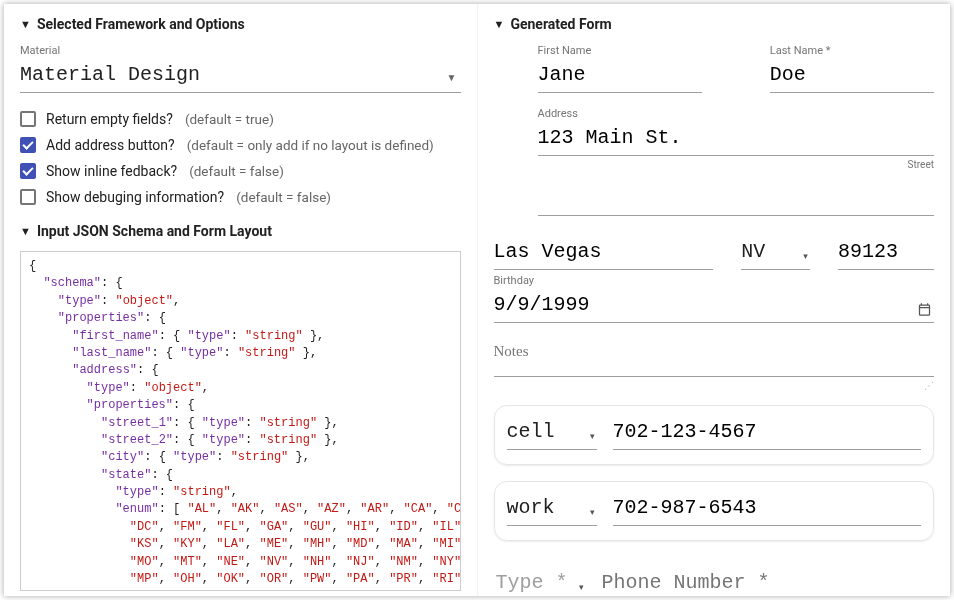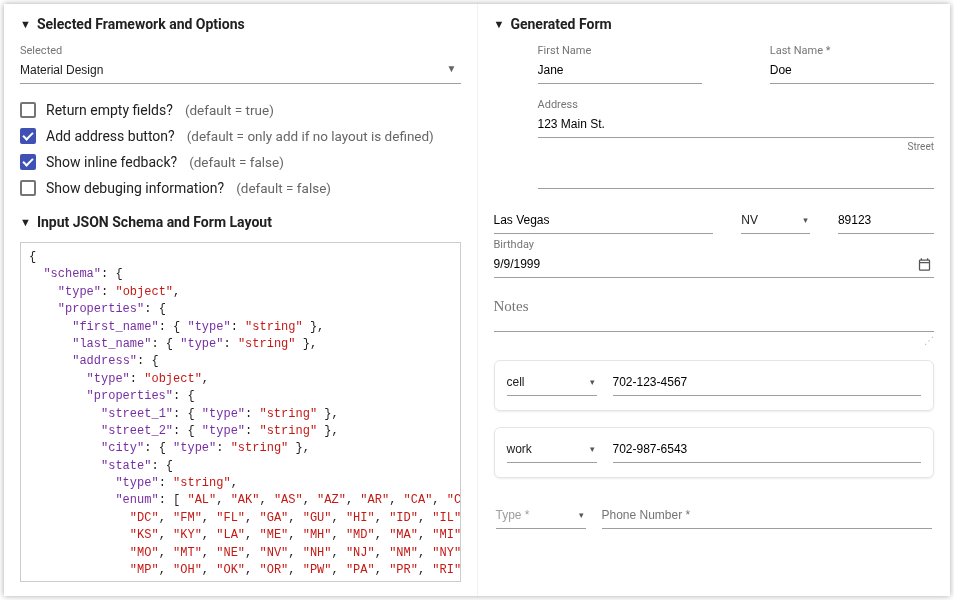--- a/index.html
+++ b/index.html
@@ -39,22 +39,22 @@
     font-size: 11px;
     color: #757575;
     display: block;
     margin-bottom: 2px;
   }
   .mat-select, .mat-input {
     width: 100%;
     border: none;
     border-bottom: 1px solid rgba(0,0,0,0.38);
     padding: 4px 0 6px 0;
-    font-size: 12px;
-    font-family: Liberation Sans, sans-serif;
+    font-size: 20px;
+    font-family: Liberation Mono, monospace;
     background: transparent;
     outline: none;
   }
   .select-row {
     position: relative;
     margin-bottom: 18px;
   }
   .select-caret {
     position: absolute;
     right: 4px;
@@ -162,21 +162,21 @@
     margin-top: -4px;
     margin-bottom: 14px;
   }
   .phone-title {
     font-size: 21px;
     font-weight: 400;
     margin: 8px 0 10px 0;
   }
   .phone-card {
     border: 1px solid rgba(0,0,0,0.1);
-    border-radius: 6px;
+    border-radius: 13px;
     padding: 10px 12px 14px 12px;
     display: flex;
     gap: 16px;
     align-items: flex-end;
     margin-bottom: 16px;
     box-shadow: 0 1px 2px rgba(0,0,0,0.08);
   }
   .phone-type {
     width: 90px;
     position: relative;
@@ -191,21 +191,21 @@
 <div class="shadow-frame">
 
   <div class="col col-left">
 
     <div class="section-header">
       <span class="triangle">▼</span>
       <span>Selected Framework and Options</span>
     </div>
 
     <div class="select-row">
-      <label class="mat-label">Selected</label>
+      <label class="mat-label">Material</label>
       <div class="mat-select">Material Design</div>
       <span class="select-caret">▼</span>
     </div>
 
     <div id="checkboxes">
         <div class="checkbox-row">
           <span class="chk"></span>
           <span>Return empty fields?</span>
           <span class="chk-hint">(default = true)</span>
         </div>

